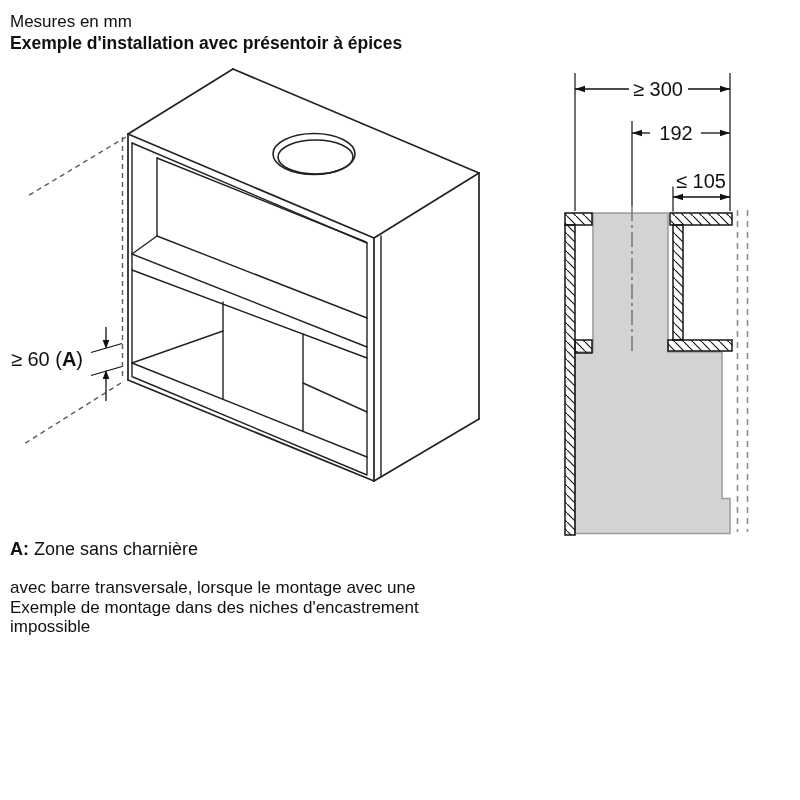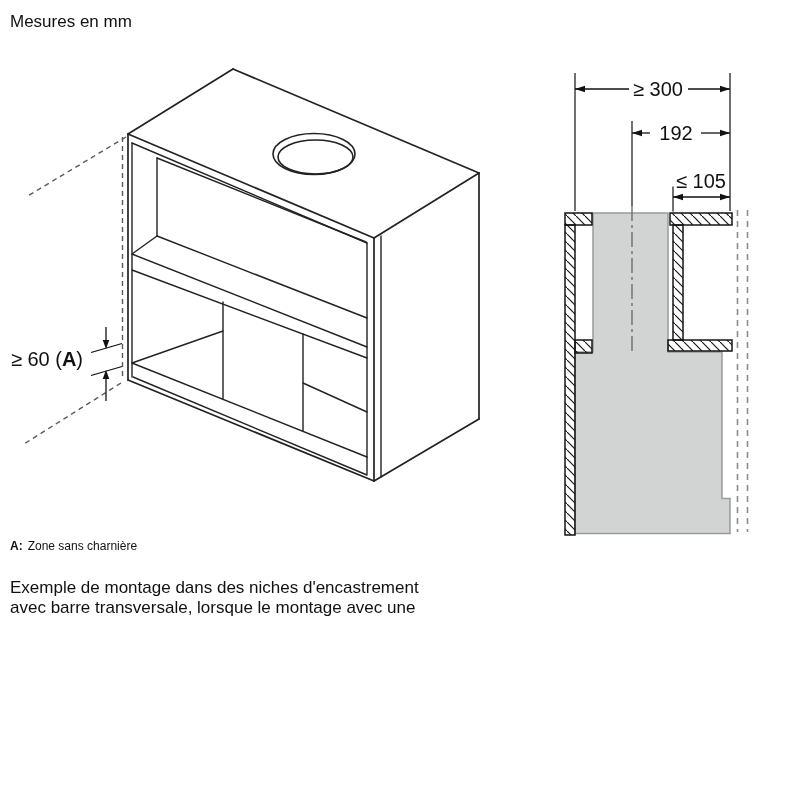--- a/index.html
+++ b/index.html
@@ -4,33 +4,34 @@
 <style>
   html,body{margin:0;padding:0;}
   body{
     width:800px;height:800px;position:relative;background:#ffffff;
     font-family:"Liberation Sans","DejaVu Sans",sans-serif;color:#111;
     overflow:hidden;
   }
   .header{position:absolute;left:10px;top:11px;line-height:21.5px;font-size:17px;}
   .header .title{font-weight:bold;font-size:17.5px;}
   .diagram-svg{position:absolute;left:0;top:0;}
-  .footer-a{position:absolute;left:10px;top:539px;font-size:12px;}
+  .footer-a{position:absolute;left:10px;top:539px;font-size:18px;}
   .footer-a .b{font-weight:bold;}
   .footer-a .t{margin-left:5px;}
   .footer-para{position:absolute;left:10px;top:578px;font-size:17px;line-height:19.5px;width:490px;}
   svg text{font-family:"Liberation Sans","DejaVu Sans",sans-serif;fill:#111;}
   .dimtext{font-size:20px;}
   .b{font-weight:bold;}
 </style>
 </head>
 <body>
 
 <div class="header">
   <div>Mesures en mm</div>
+  <div class="title">Exemple d'installation avec présentoir à épices</div>
 </div>
 
 <svg class="diagram-svg" width="800" height="800" viewBox="0 0 800 800">
 
   <defs>
     <pattern id="hatch" width="9" height="9" patternUnits="userSpaceOnUse">
       <path d="M-1,-1 L10,10" stroke="#161616" stroke-width="1.2"></path>
     </pattern>
   </defs>
 
@@ -143,15 +144,16 @@
     </g>
     <text class="dimtext" x="701" y="188" text-anchor="middle">≤ 105</text>
   </g>
 </svg>
 
 <div class="footer-a">
   <span class="b">A:</span><span class="t">Zone sans charnière</span>
 </div>
 
 <div class="footer-para">
+  <div>avec barre transversale, lorsque le montage avec une</div>
   <div>Exemple de montage dans des niches d'encastrement</div>
-  <div>avec barre transversale, lorsque le montage avec une</div>
+  <div>impossible</div>
 </div>
 
 </body></html>

